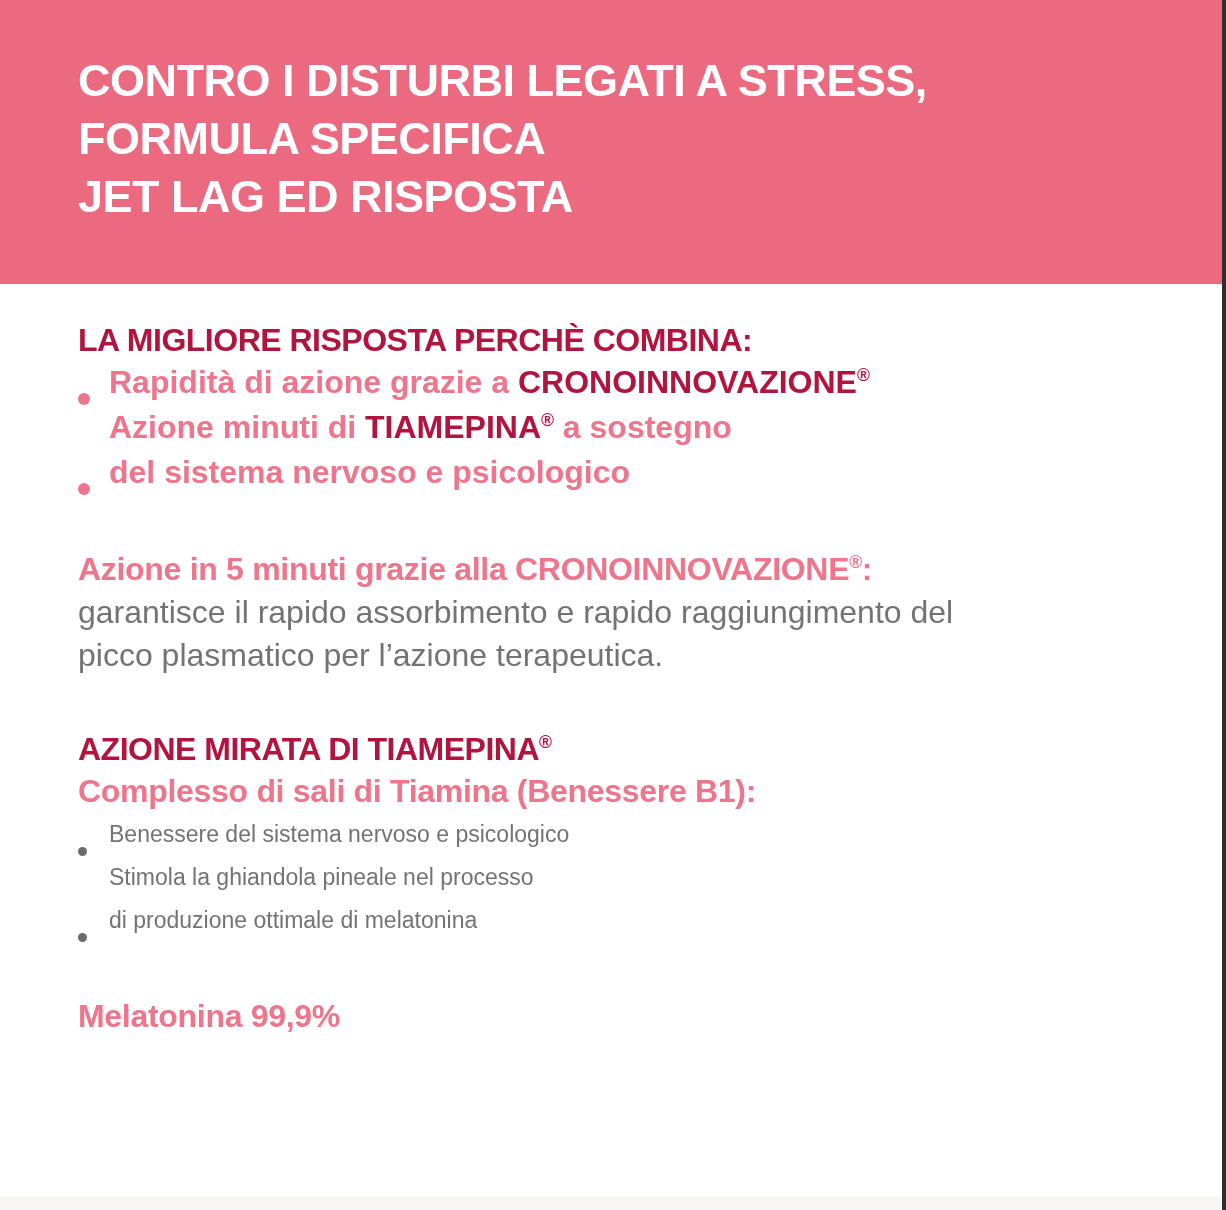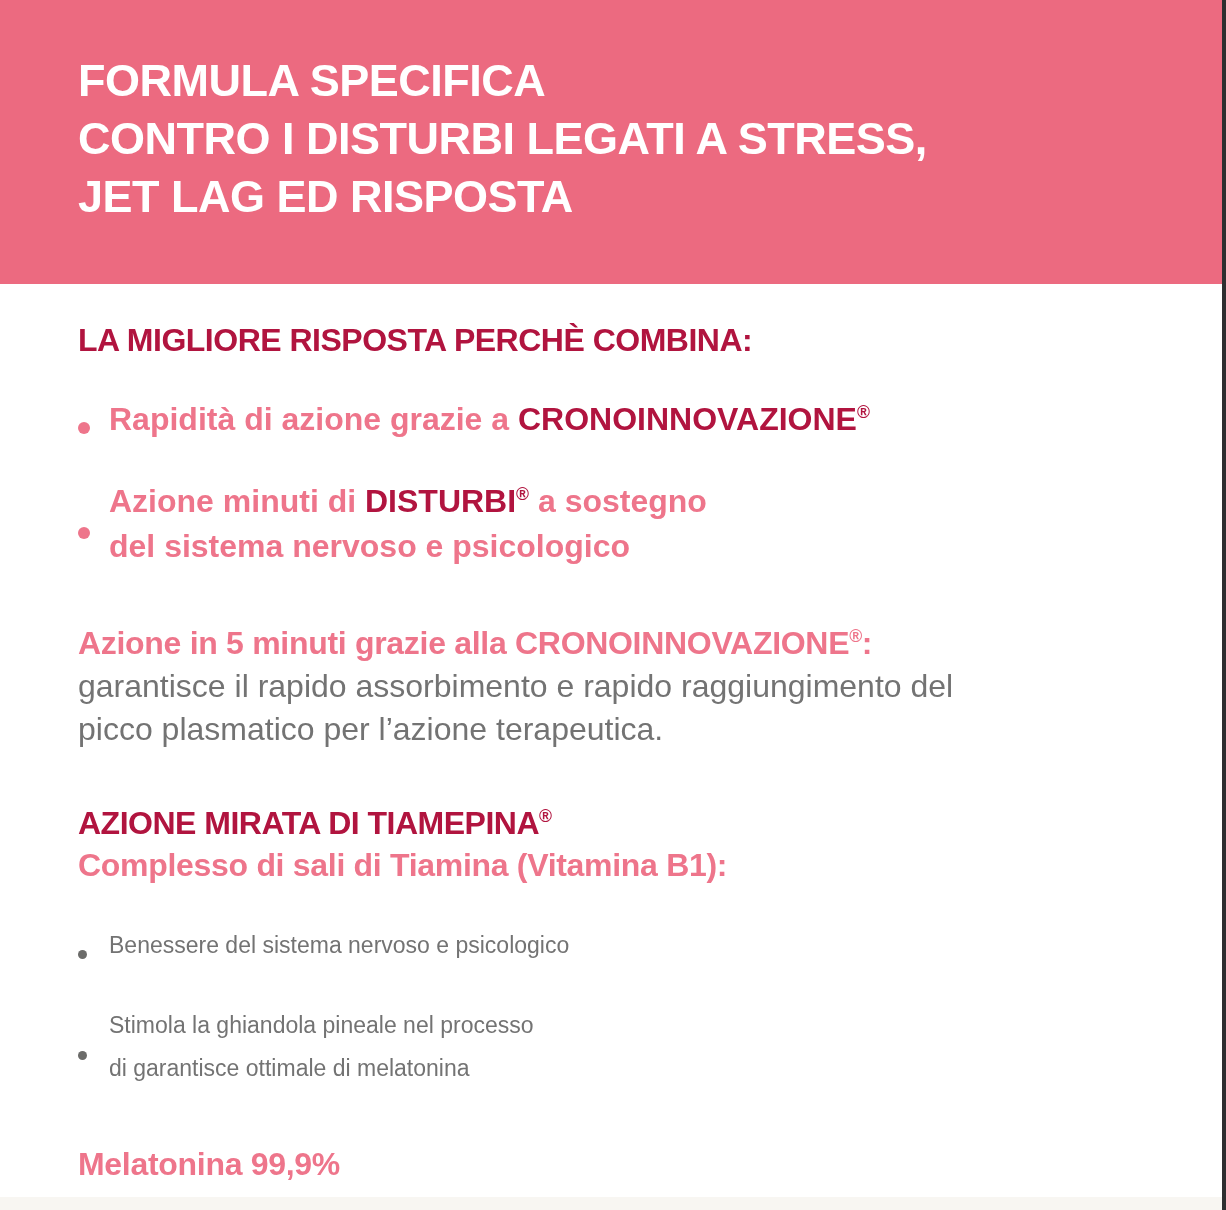--- a/index.html
+++ b/index.html
@@ -68,22 +68,21 @@
     letter-spacing: 0;
   }
   sup.reg {
     font-size: 55%;
     vertical-align: super;
     line-height: 0;
   }
   
   .li {
     display: flex;
-    align-items: center;
-    margin-top: 37px;
+    align-items: flex-end;
   }
   .li .dot {
     flex: 0 0 auto;
     border-radius: 50%;
     margin-right: 19px;
   }
   .pink-list .li { font-size: 32px; line-height: 45px; font-weight: bold; }
   .pink-list .dot {
     width: 12px; height: 12px;
     background: #EE758B;
@@ -113,69 +112,69 @@
     background: #2E2E30;
     z-index: 5;
   }
 </style>
 </head>
 <body>
 
 <div class="page">
 
   <header class="banner">
+    <div class="banner-line">CONTRO I DISTURBI LEGATI A STRESS,</div>
     <div class="banner-line">FORMULA SPECIFICA</div>
-    <div class="banner-line">CONTRO I DISTURBI LEGATI A STRESS,</div>
     <div class="banner-line">JET LAG ED RISPOSTA</div>
   </header>
 
   <main class="content">
 
     <section class="section">
       <h2 class="hd">LA MIGLIORE RISPOSTA PERCHÈ COMBINA:</h2>
       <div class="pink-list">
         <div class="li">
           <span class="dot"></span>
           <div class="li-text">
             <span class="pink">Rapidità di azione grazie a </span><span class="red">CRONOINNOVAZIONE</span><sup class="reg red">®</sup>
           </div>
         </div>
         <div class="li">
           <span class="dot"></span>
           <div class="li-text">
-            <span class="pink">Azione minuti di </span><span class="red">DISTURBI</span><sup class="reg red">®</sup><span class="pink"> a sostegno</span>
+            <span class="pink">Azione minuti di </span><span class="red">TIAMEPINA</span><sup class="reg red">®</sup><span class="pink"> a sostegno</span>
             <span class="block pink">del sistema nervoso e psicologico</span>
           </div>
         </div>
       </div>
     </section>
 
     <section class="section">
       <div class="sub bold">
         <span class="pink">Azione in 5 minuti grazie alla CRONOINNOVAZIONE</span><sup class="reg pink">®</sup><span class="pink">:</span>
       </div>
       <div class="body-text gray">
         <span class="block">garantisce il rapido assorbimento e rapido raggiungimento</span>
         <span class="block">del picco plasmatico per l’azione terapeutica.</span>
       </div>
     </section>
 
     <section class="section">
       <h2 class="hd"><span>AZIONE MIRATA DI TIAMEPINA</span><sup class="reg red">®</sup></h2>
-      <div class="sub bold pink">Complesso di sali di Tiamina (Vitamina B1):</div>
+      <div class="sub bold pink">Complesso di sali di Tiamina (Benessere B1):</div>
       <div class="gray-list gray">
         <div class="li">
           <span class="dot"></span>
           <div class="li-text">Benessere del sistema nervoso e psicologico</div>
         </div>
         <div class="li">
           <span class="dot"></span>
           <div class="li-text">
             <span class="block">Stimola la ghiandola pineale nel processo</span>
-            <span class="block">di garantisce ottimale di melatonina</span>
+            <span class="block">di produzione ottimale di melatonina</span>
           </div>
         </div>
       </div>
     </section>
 
     <section class="section">
       <div class="sub bold pink">Melatonina 99,9%</div>
     </section>
 
   </main>

